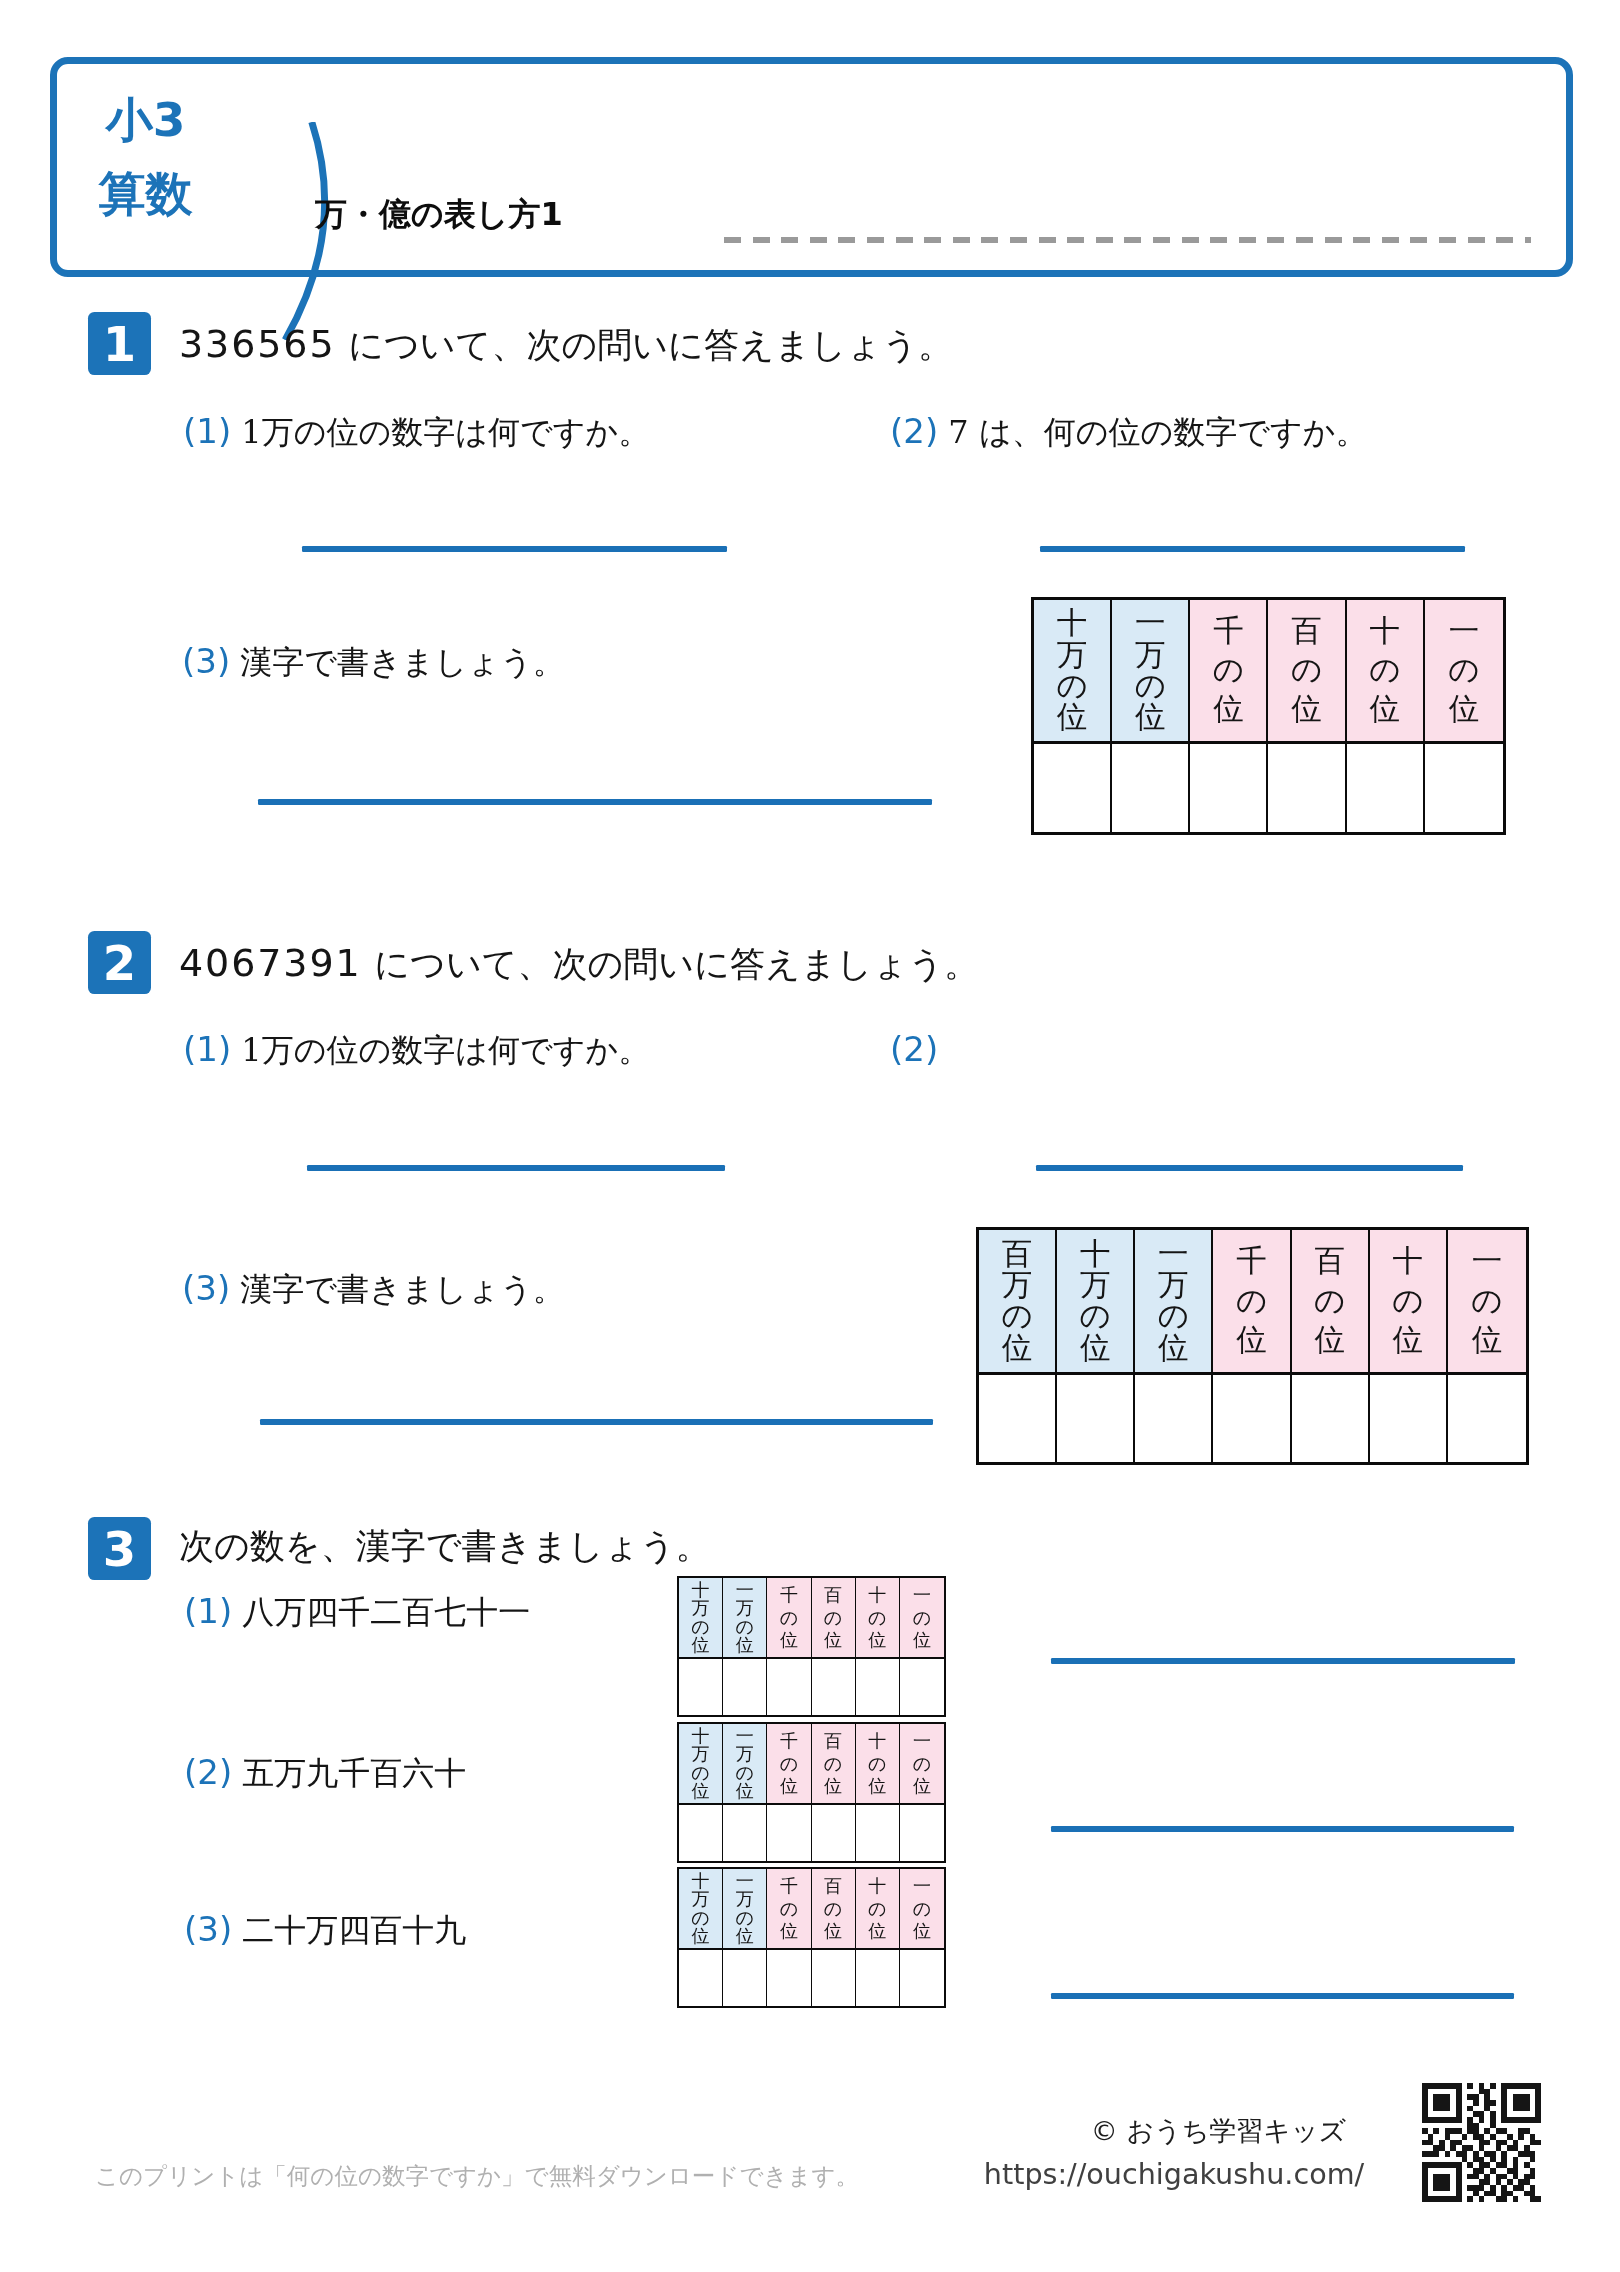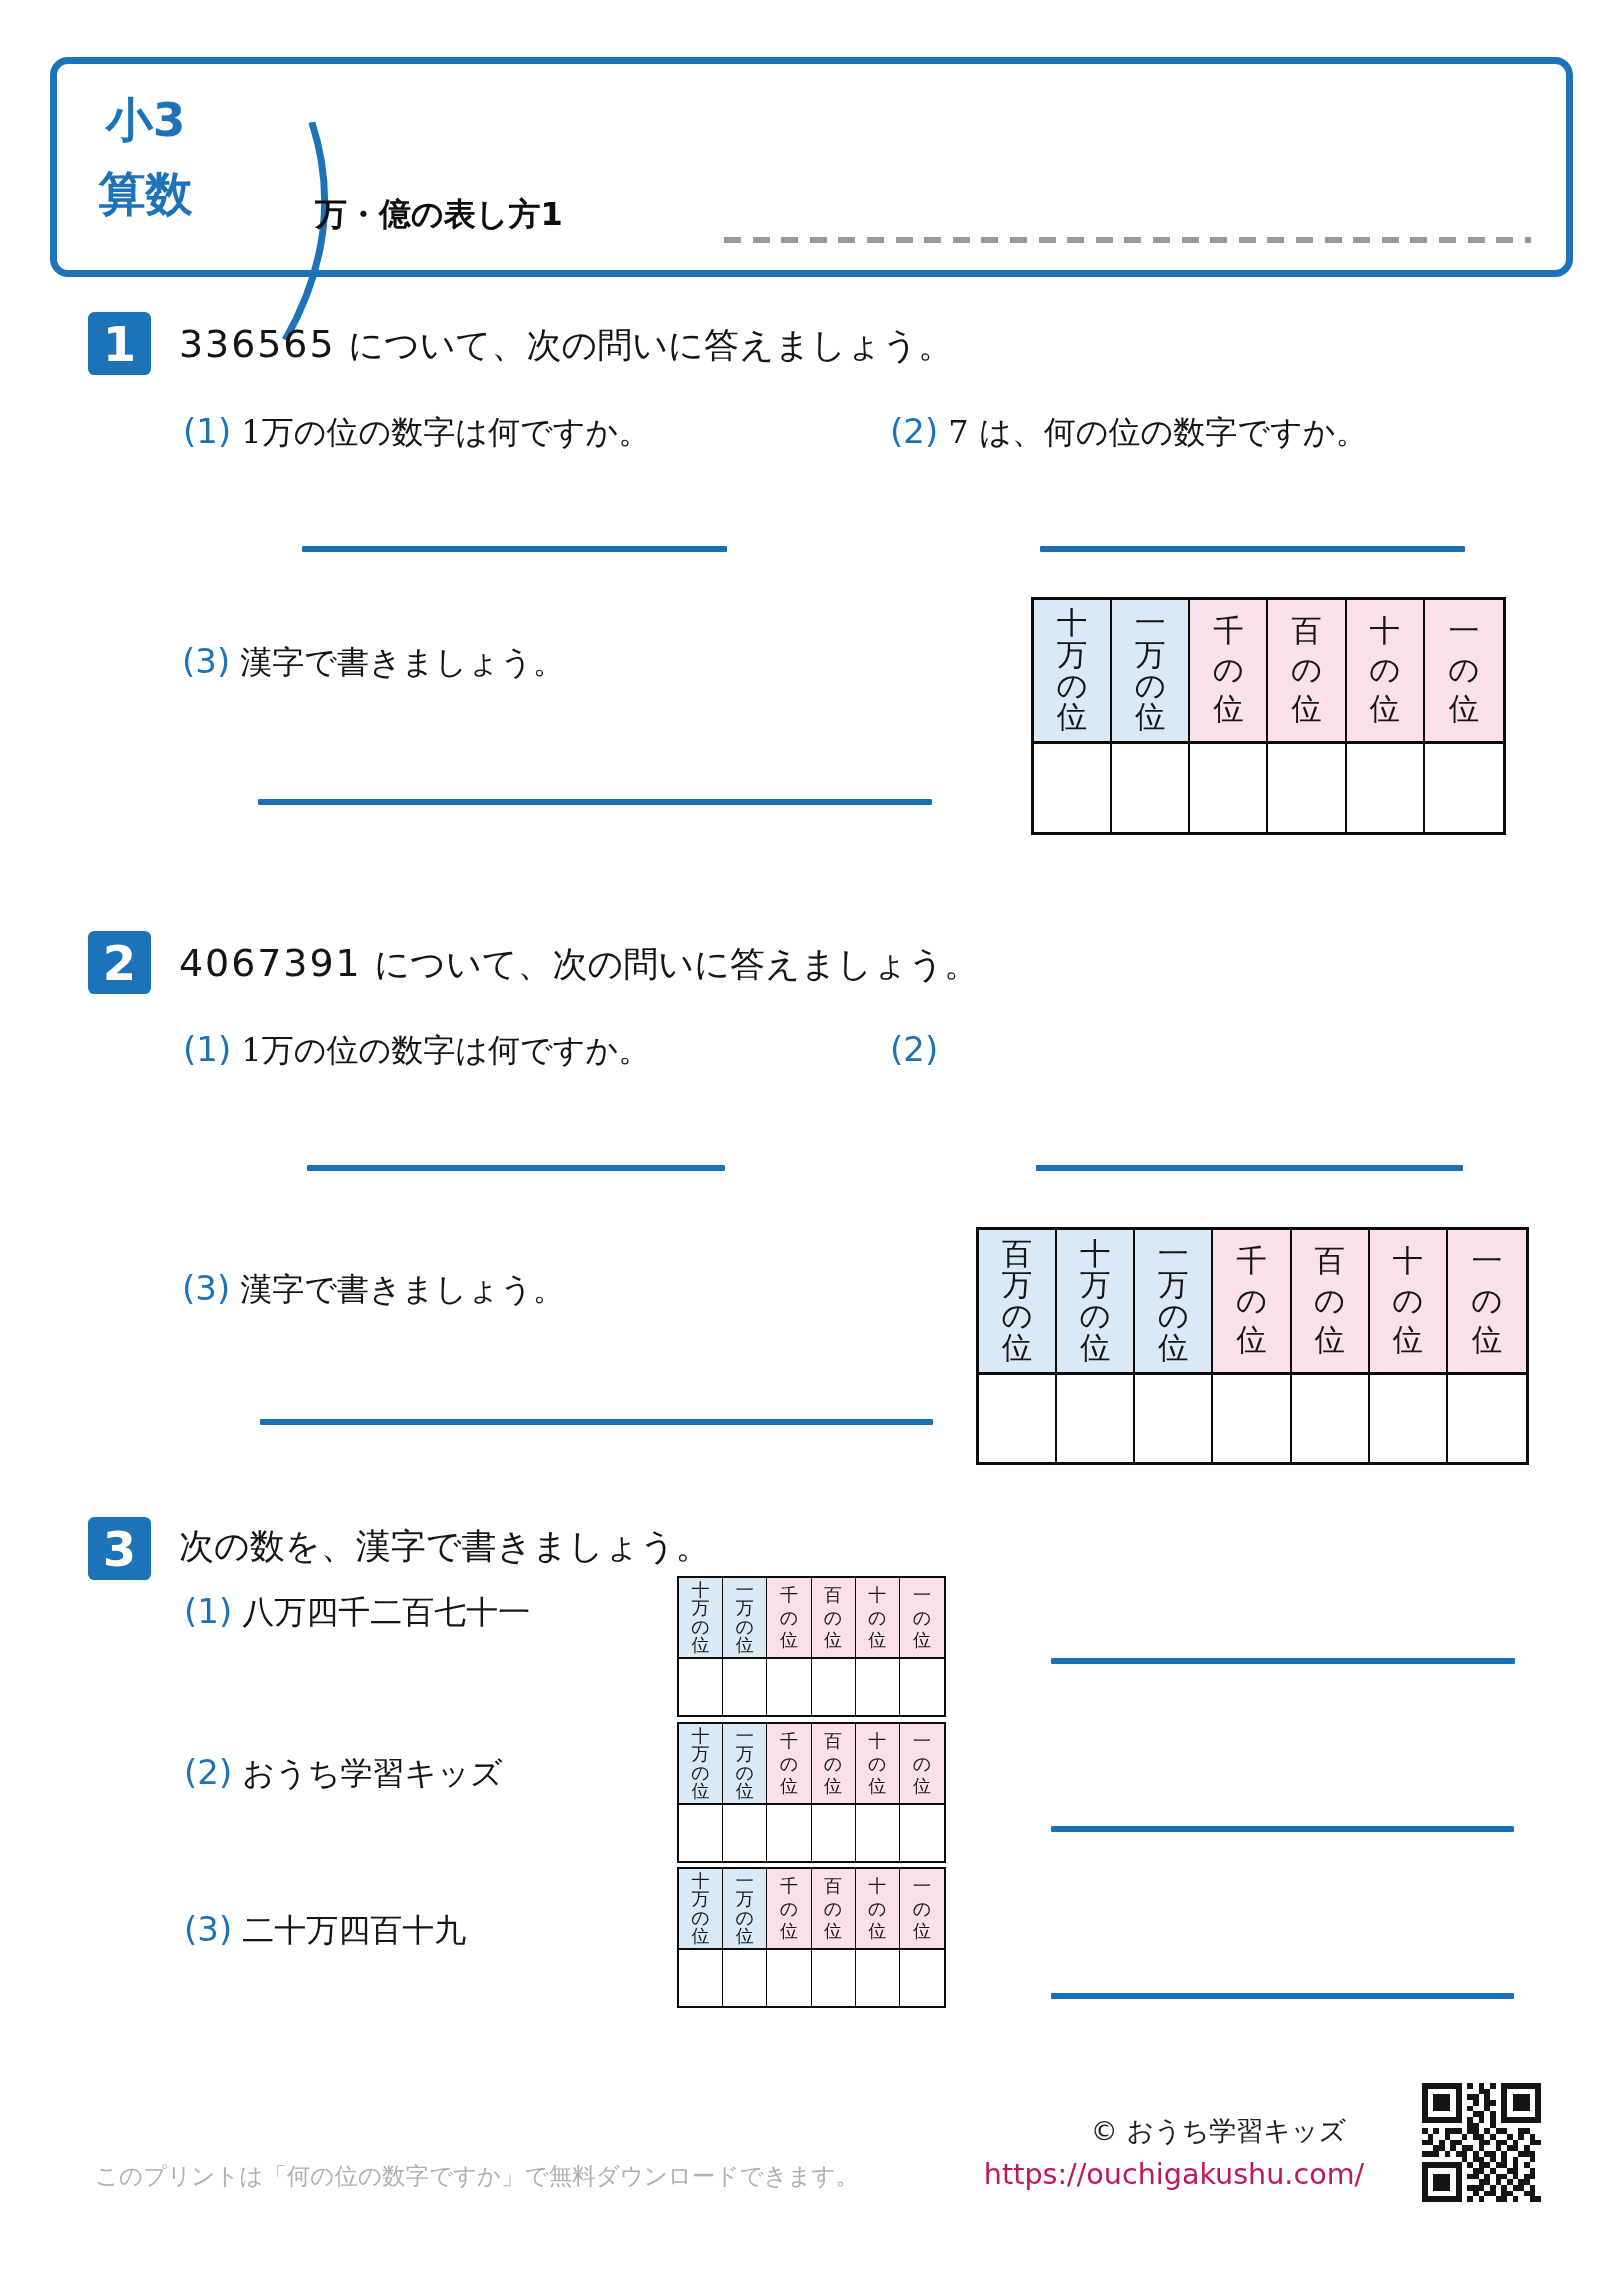--- a/index.html
+++ b/index.html
@@ -47,21 +47,21 @@
   .vcell{flex:1;display:flex;flex-direction:column;justify-content:space-evenly;align-items:center;
         font-size:30.5px;line-height:1;padding:7.6px 0;font-weight:500;}
   .st .vcell{font-size:18px;padding:3.2px 0;}
 
   
   .fnote{position:absolute;left:95px;top:2160px;font-family:"DejaVu Sans",sans-serif;
         font-size:23.5px;color:#b0b0b0;}
   .fcopy{position:absolute;left:1041px;top:2113px;width:355px;text-align:center;
         font-family:"DejaVu Sans",sans-serif;font-size:27px;color:#1d1d1d;}
   .furl{position:absolute;left:952px;top:2157px;width:444px;text-align:center;
-        font-family:"DejaVu Sans",sans-serif;font-size:28.6px;color:#be185d;}
+        font-family:"DejaVu Sans",sans-serif;font-size:28.6px;color:#404040;}
   .qr{position:absolute;left:1422px;top:2083px;width:119px;height:119px;display:grid;
         grid-template-columns:repeat(21,1fr);grid-template-rows:repeat(21,1fr);background:#fff;}
   .qm{background:#151515;}
 </style>
 </head>
 <body>
 
 <div id="page">
 
   <div class="hbox">
@@ -238,21 +238,21 @@
   <div class="phead" style="top:1525px">
     <span>次の数を、漢字で書きましょう。</span>
   </div>
 
   <div class="qrow" style="left:184px;top:1588px">
     <span class="qlab">(1)</span>
     <span>八万四千二百七十一</span>
   </div>
   <div class="qrow" style="left:184px;top:1749px">
     <span class="qlab">(2)</span>
-    <span>おうち学習キッズ</span>
+    <span>五万九千百六十</span>
   </div>
   <div class="qrow" style="left:184px;top:1906px">
     <span class="qlab">(3)</span>
     <span>二十万四百十九</span>
   </div>
 
   <div class="pvt st st1">
     <div class="hc c-blue">
         <div class="vcell">
           <span>十</span>

